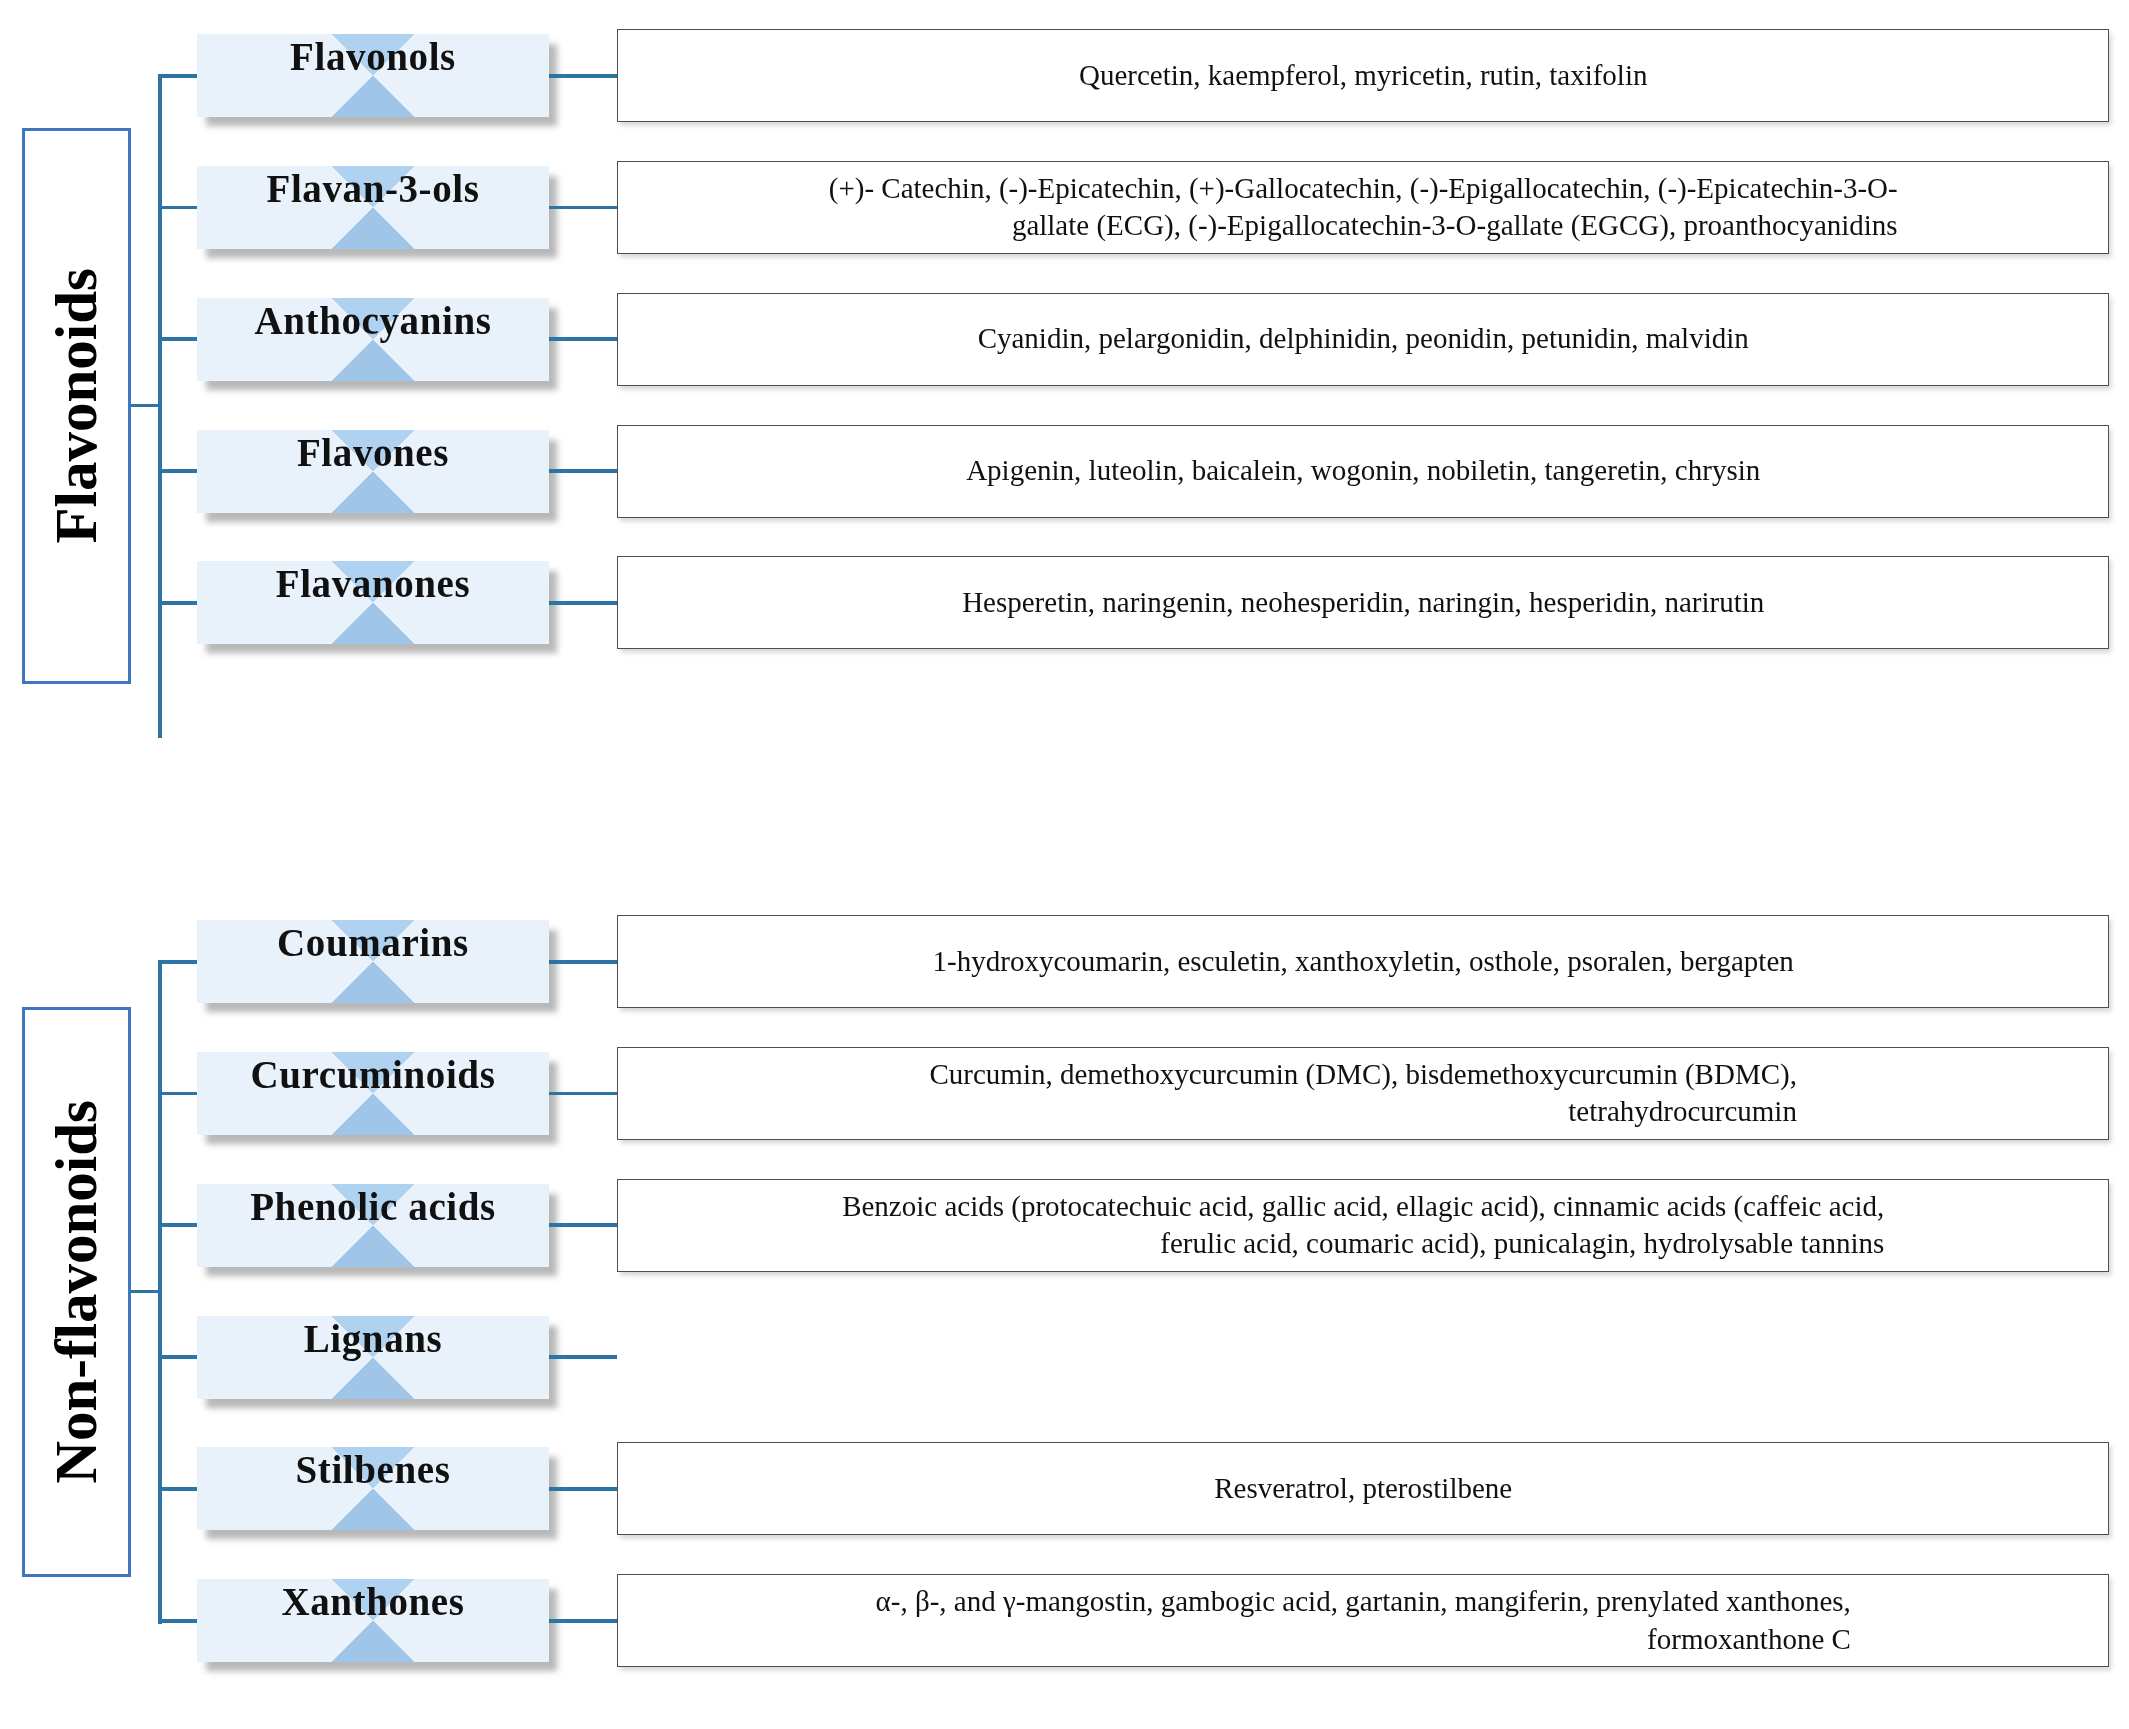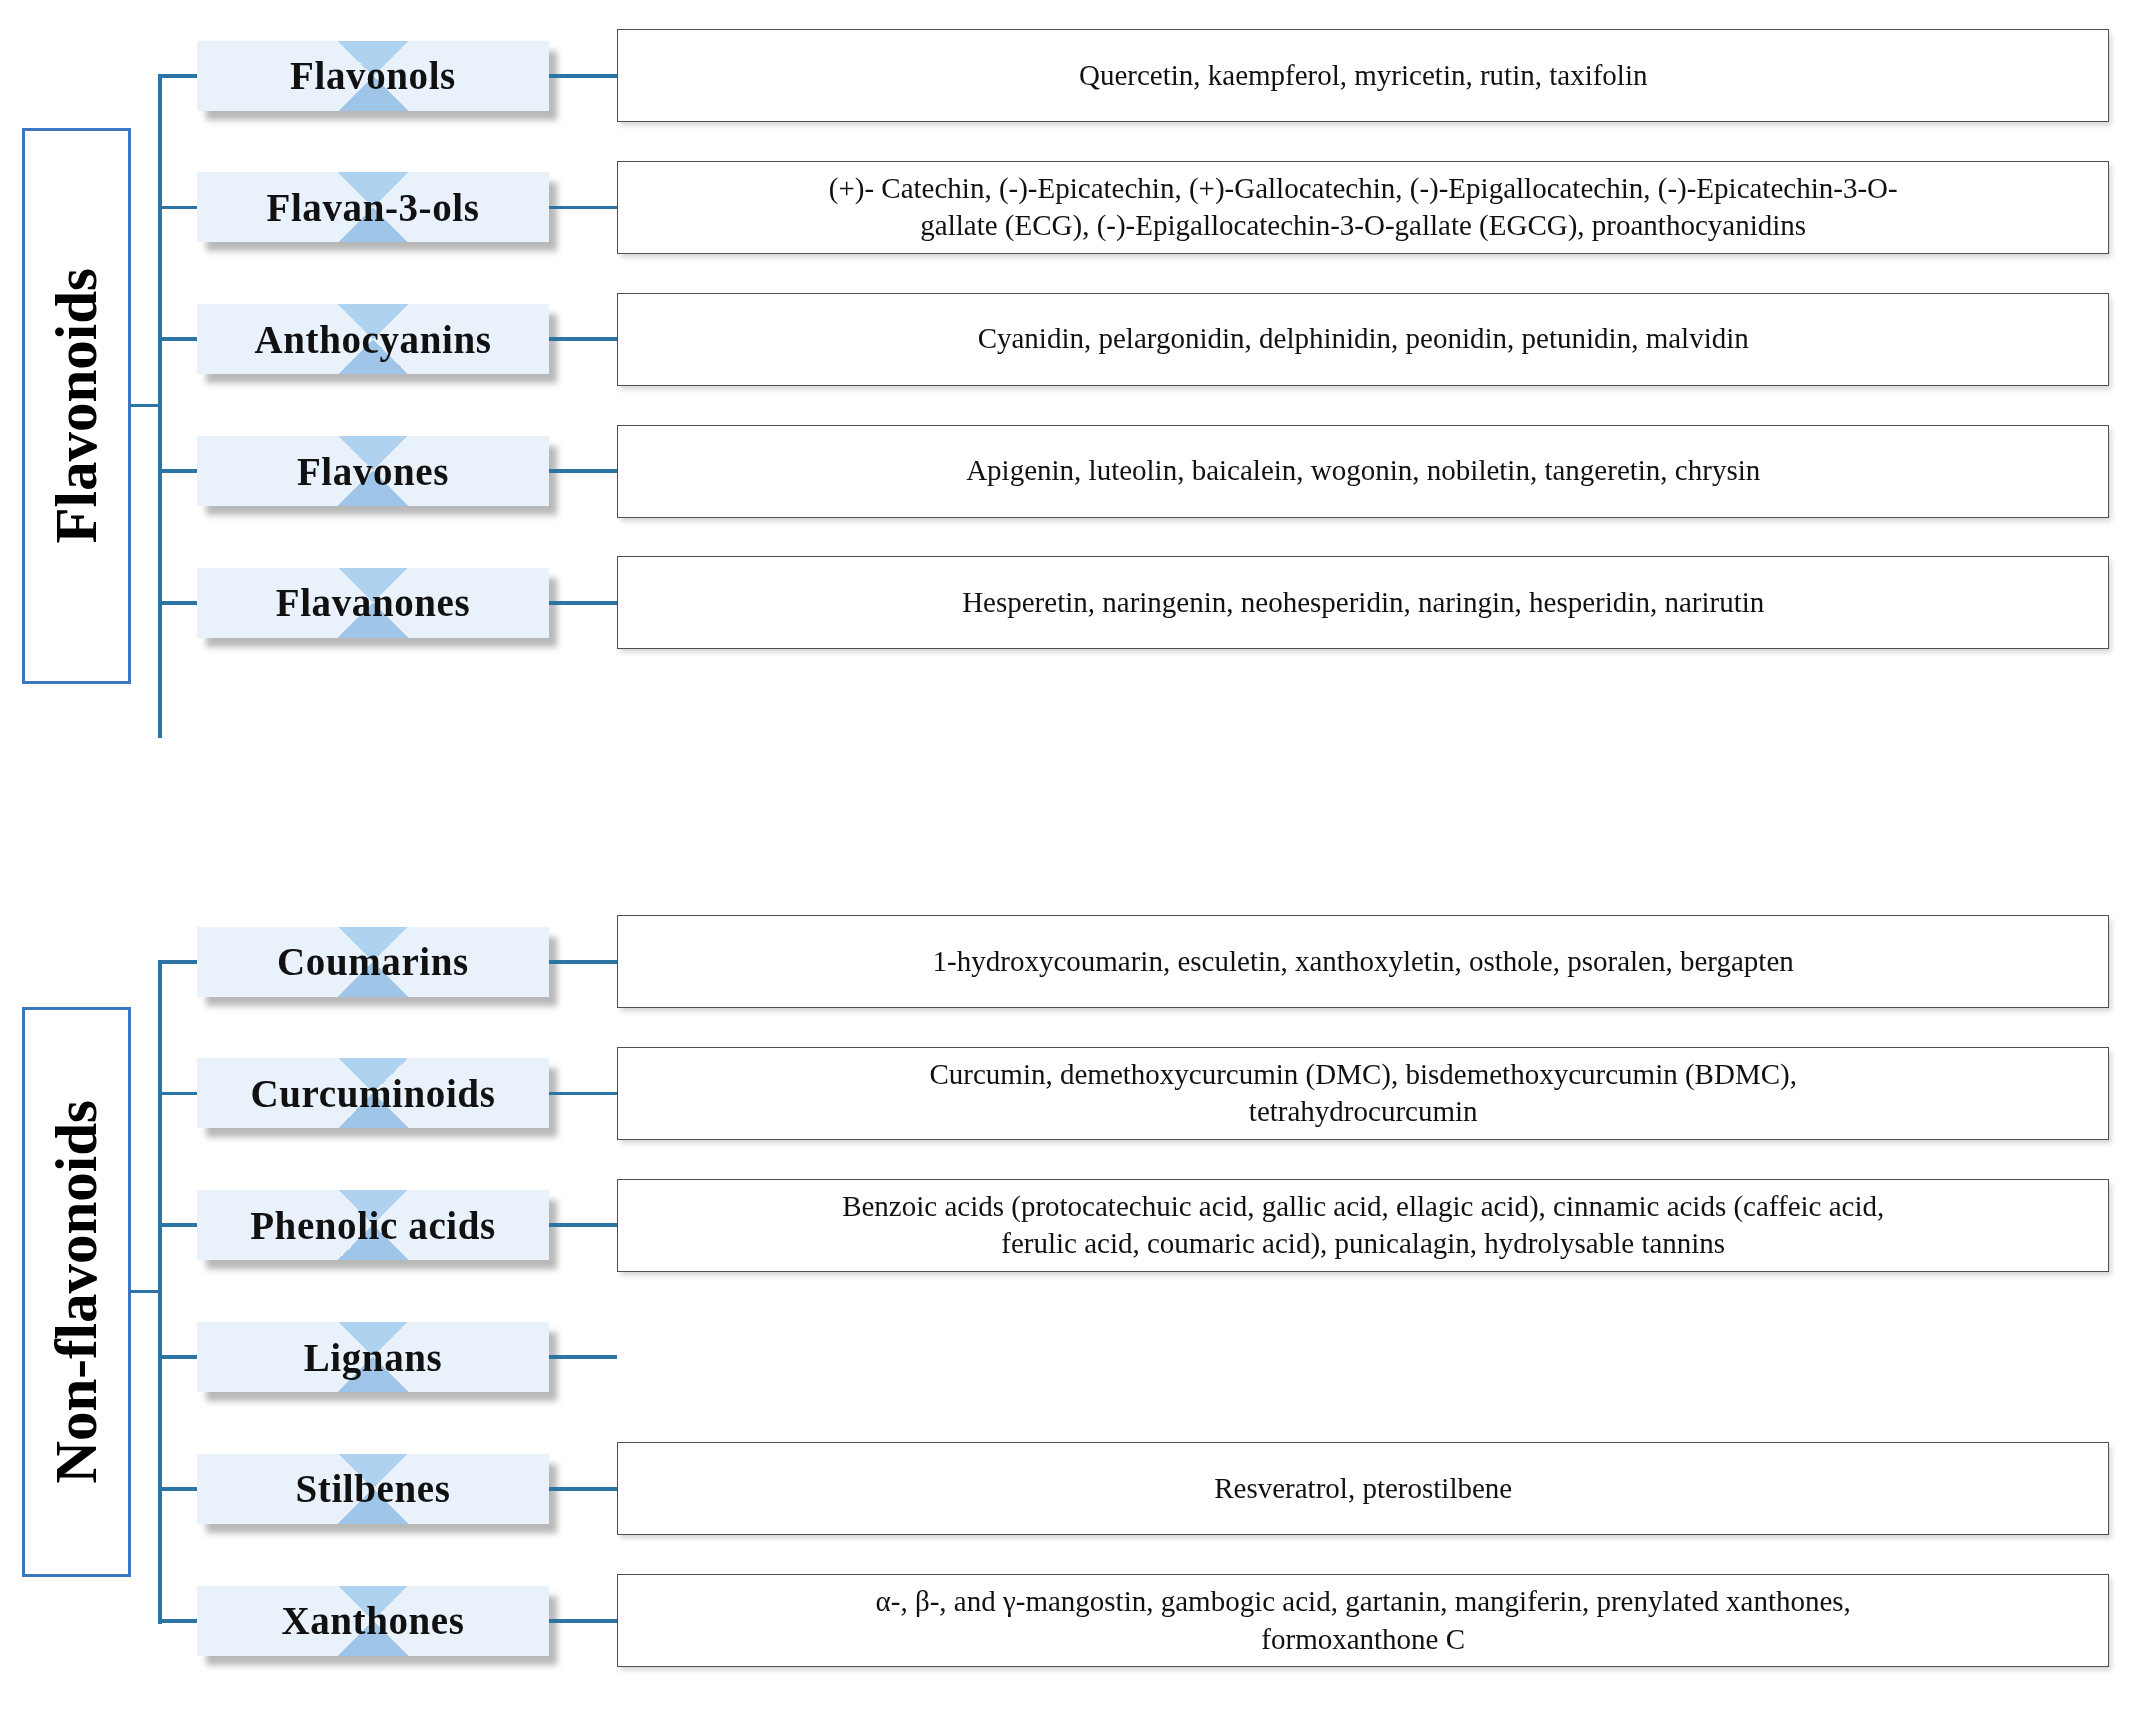--- a/index.html
+++ b/index.html
@@ -23,41 +23,41 @@
 
   .rows{position:absolute;inset:0;display:flex;flex-direction:column;gap:9.8px;}
   .row{display:flex;align-items:center;height:122px;}
 
   .trunk-spacer{flex:0 0 160px;}
   .stub{height:3.7px;background:var(--line);align-self:center;}
   .stub-left{flex:0 0 37px;}
   .stub-right{flex:0 0 68px;}
 
   .category-box{
-    flex:0 0 352px;height:70px;
-    display:flex;align-items:center;justify-content:center;
+    flex:0 0 352px;height:83px;
+    display:flex;align-items:flex-start;justify-content:center;
     background:conic-gradient(from 45deg at 50% 50%,
       #e9f2fb 0 25%,      
       #9fc6e8 25% 50%,    
       #e9f2fb 50% 75%,    
       #aed2ef 75% 100%);  
     box-shadow:8.6px 9.8px 6.1px rgba(125,125,125,0.55);
   }
   .category-label{font-weight:bold;font-size:39px;color:var(--ink);letter-spacing:0.6px;}
 
   .detail-box{
     flex:1;margin-right:19.6px;min-height:93px;
     box-sizing:border-box;
     background:#fff;border:1.8px solid var(--detail-border);
     box-shadow:3.1px 4.3px 4.9px rgba(150,150,150,0.40);
     display:flex;align-items:center;justify-content:center;
     padding:4.9px 31px;
   }
   .detail-text{
-    font-size:29px;line-height:1.3;text-align:center;
+    font-size:29px;line-height:1.3;text-align:right;
     white-space:pre-line;color:var(--ink);
   }
 
   .trunk{position:absolute;left:158px;top:59px;width:3.7px;height:664px;background:var(--line);}
   .group-stub{position:absolute;left:130px;top:389px;width:31px;height:3.7px;background:var(--line);}
 
   .group-box{
     position:absolute;left:22px;width:109px;
     box-sizing:border-box;
     background:#fff;border:3.1px solid var(--group-border);

